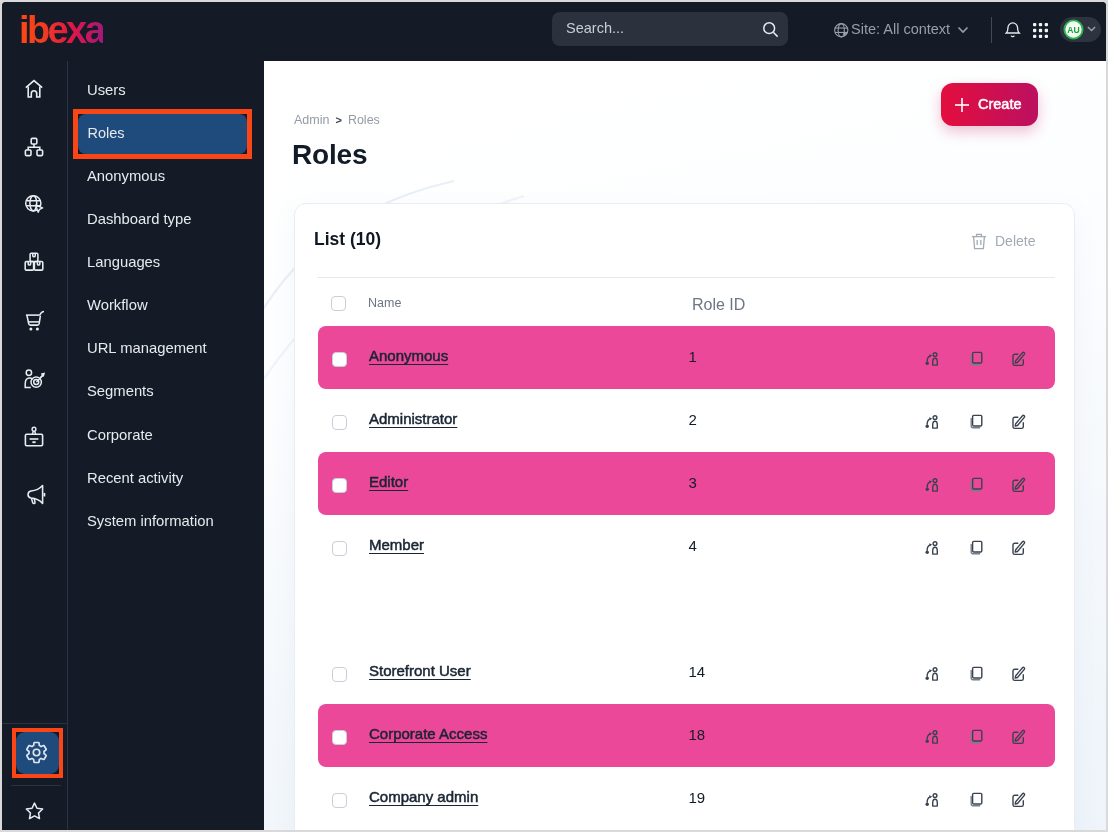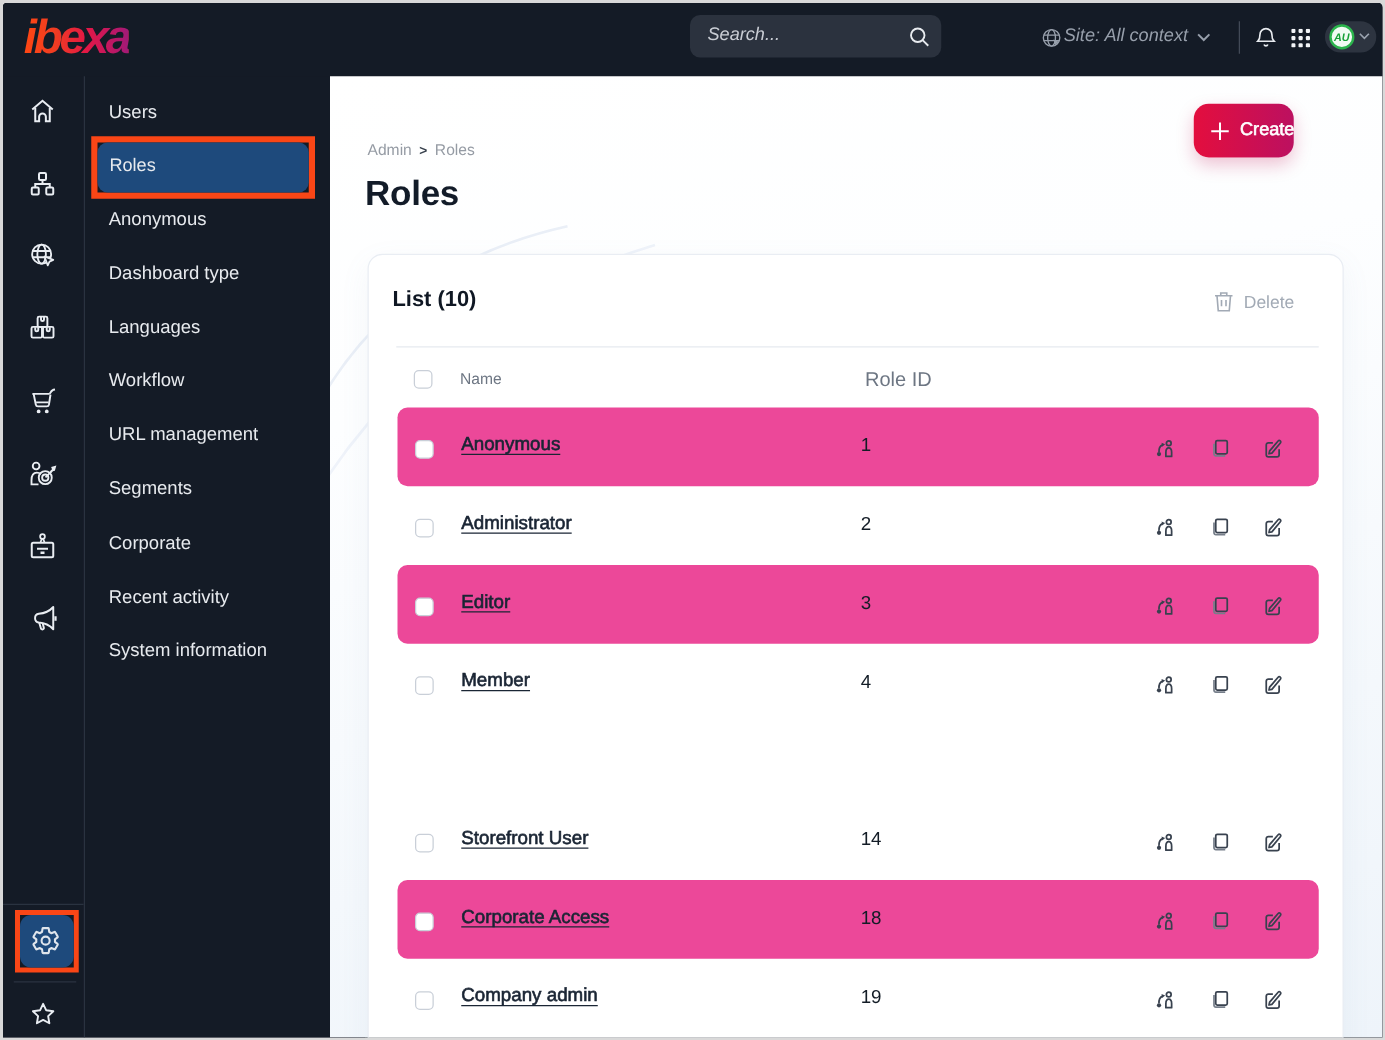--- a/index.html
+++ b/index.html
@@ -1,23 +1,23 @@
 <!DOCTYPE html>
 <html><head>
 <meta charset="utf-8">
 <style>
 * { margin:0; padding:0; box-sizing:border-box; }
 html,body { width:1108px; height:832px; background:#d9d9d9; font-family:"Liberation Sans",sans-serif; overflow:hidden; }
 #frame { will-change:transform; position:absolute; left:2px; top:2px; width:1103.5px; height:827.5px; background:#141b26; border-radius:4px 4px 0 0; overflow:hidden; }
 
-#topbar { position:absolute; left:0; top:0; width:1104px; height:59px; background:#141b26;font-style:italic; }
+#topbar { position:absolute; left:0; top:0; width:1104px; height:59px; background:#141b26; }
 .logo { position:absolute; left:17px; top:7px; font-size:38px; font-weight:700; letter-spacing:-2.6px;
   background:linear-gradient(90deg,#ff4713 0%,#f03c22 30%,#e31746 60%,#b5186b 90%,#a01a78 100%);
   -webkit-background-clip:text; background-clip:text; color:transparent; }
-.search { position:absolute; left:550px; top:10px; width:201px; height:34px; background:#2b323e; border-radius:8px;text-align:center; }
+.search { position:absolute; left:550px; top:10px; width:236px; height:34px; background:#2b323e; border-radius:8px;text-align:center; }
 .search span { position:absolute; left:14px; top:8px; font-size:14.5px; color:#c9cdd4; }
 .search svg { position:absolute; right:9px; top:8.5px; }
 .siteglobe { position:absolute; left:831px; top:19.5px; }
 .sitetxt { position:absolute; left:849px; top:19px; font-size:14.5px; color:#979fab; }
 .sitechev { position:absolute; left:955px; top:24px; }
 .tbdiv { position:absolute; left:989px; top:15px; width:1px; height:26px; background:#424a57; }
 .bell { position:absolute; left:1001px; top:17.5px; }
 .grid9 { position:absolute; left:1030.5px; top:20.5px; }
 .pill { position:absolute; left:1057.5px; top:15px; width:41px; height:24.5px; background:#2d3440; border-radius:13px; }
 .ausvg { position:absolute; left:3.5px; top:2px; }
@@ -35,21 +35,21 @@
 .mi { position:absolute; left:19px; width:175px; font-size:14.8px; color:#e7eaee; }
 .sel { position:absolute; left:4.5px; top:47.5px; width:179px; height:50.5px; border:5px solid #fa4616; background:#141b26; }
 .sel .inner { position:absolute; inset:0; background:#1e4a7c; border-radius:8px; }
 .sel span { position:absolute; left:10px; top:11.5px; font-size:14.5px; color:#e7eaee; }
 
 #content { position:absolute; left:262px; top:59px; width:842px; height:769px;
   background:linear-gradient(168deg,#ffffff 0%,#fdfeff 30%,#f4f8fc 70%,#eef4fa 100%); }
 .crumbs { position:absolute; left:30px; top:24px; font-size:12.5px; color:#959ba4;margin-top:28px; }
 .crumbs b { color:#39424e; font-size:11px; font-weight:700; padding:0 6px; }
 h1 { position:absolute; left:28px; top:78px; font-size:28px; font-weight:700; color:#121b28; letter-spacing:-0.2px; }
-.create { position:absolute; left:691px; top:22px; width:80px; height:43px; border-radius:12px;
+.create { position:absolute; left:677px; top:22px; width:97px; height:43px; border-radius:12px;
   background:linear-gradient(90deg,#e30e3e,#bc1060); box-shadow:0 6px 14px rgba(190,16,80,0.25); }
 .create svg { position:absolute; left:13px; top:14px; }
 .create span { position:absolute; left:37px; top:12.5px; font-size:14.5px; font-weight:400; -webkit-text-stroke:0.5px #fff; color:#fff; }
 .card { position:absolute; left:30px; top:142px; width:781px; height:700px; background:#fff; border:1px solid #e9edf3; border-radius:12px; box-shadow:0 8px 24px rgba(120,140,170,0.07); }
 .listhead { position:absolute; left:19px; top:25px; font-size:17.5px; font-weight:700; color:#0f1723; }
 .delwrap { position:absolute; left:676px; top:27.5px; }
 .delwrap svg { position:absolute; left:0; top:1px; }
 .delwrap span { position:absolute; left:24px; top:1px; font-size:14px; color:#a2aab5; }
 .carddiv { position:absolute; left:22px; top:73px; width:738px; height:1px; background:#e6eaef; }
 .thead-cb { position:absolute; left:36px; top:92px; }

